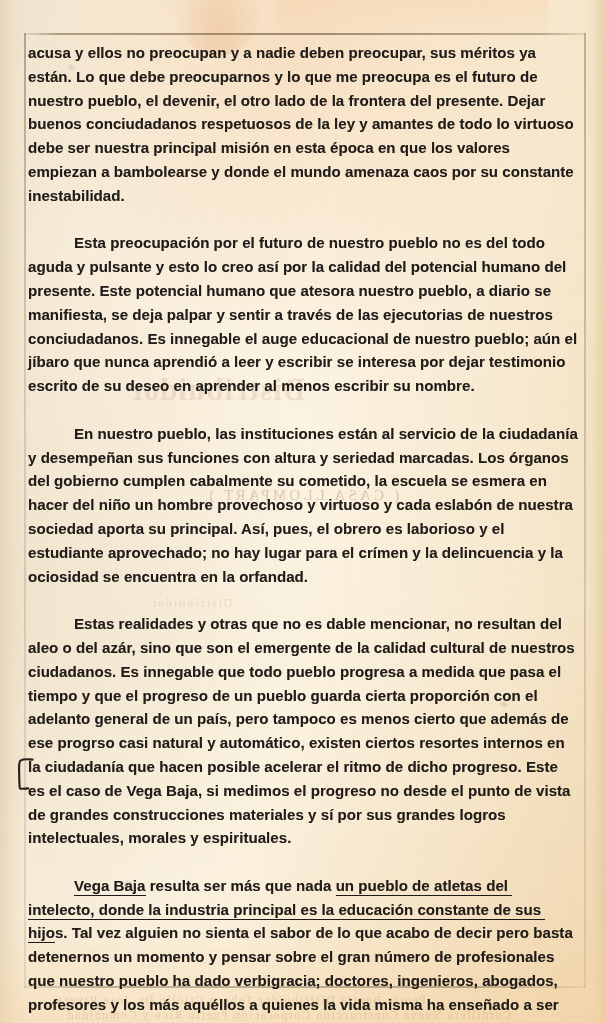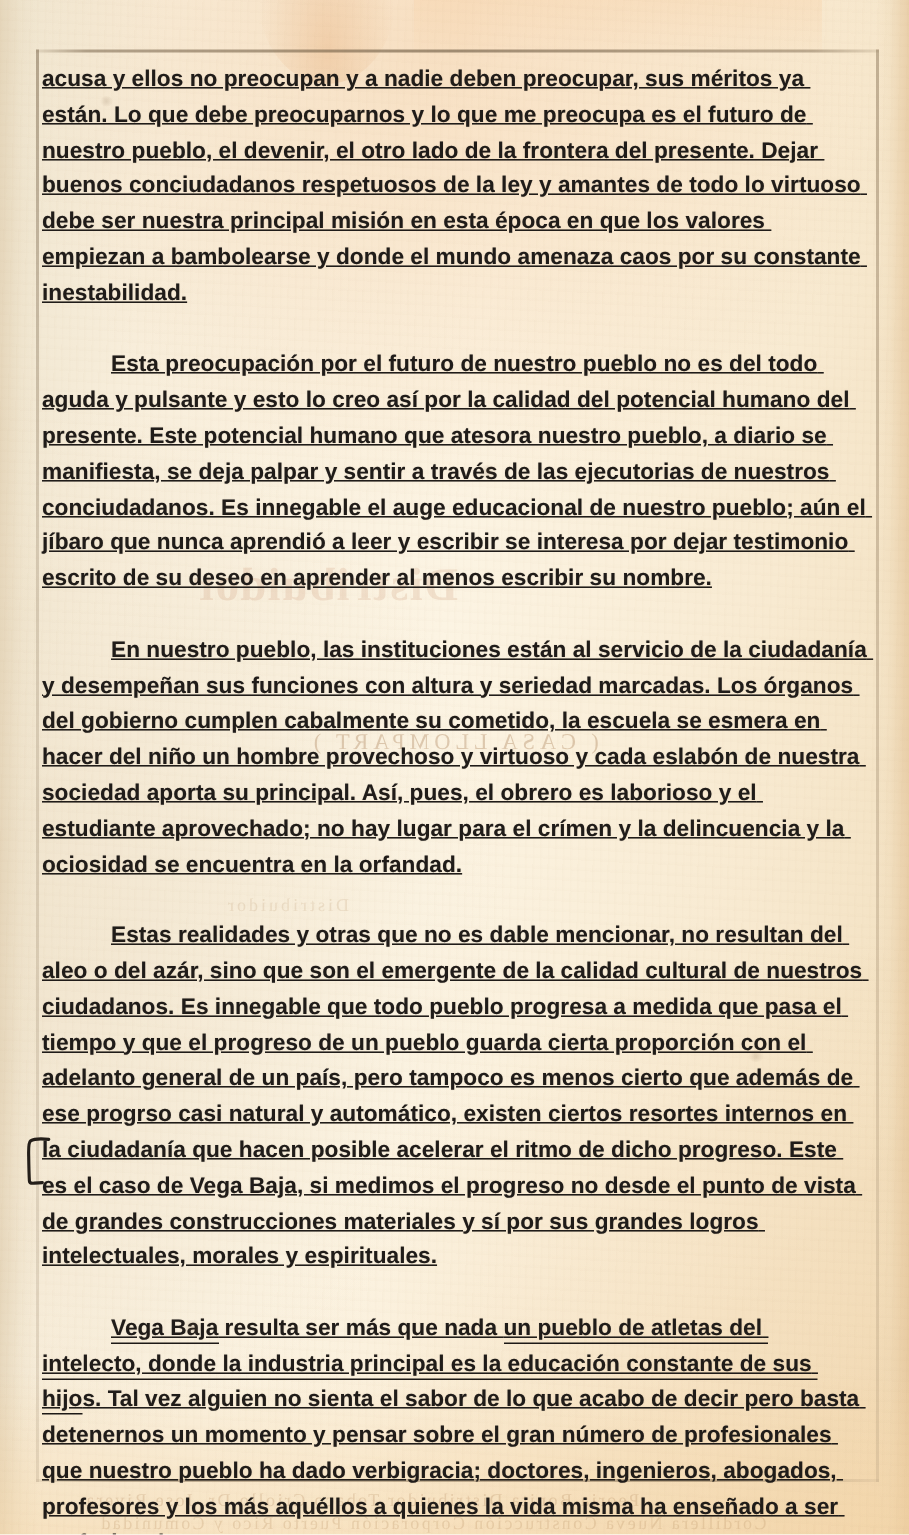--- a/index.html
+++ b/index.html
@@ -139,21 +139,20 @@
     line-height: 23.8px;
     color: #201c19;
     font-weight: bold;
     letter-spacing: 0.02px;
     text-shadow: 0 0 0.6px rgba(40,32,26,0.35);
   }
 
   .para {
     margin: 0;
     white-space: pre-wrap;
-    text-decoration: underline;
   }
   .para + .para {
     margin-top: 23.8px;
   }
 
   .u {
     border-bottom: 1.6px solid #1d1916;
     padding-bottom: 1px;
   }
 

